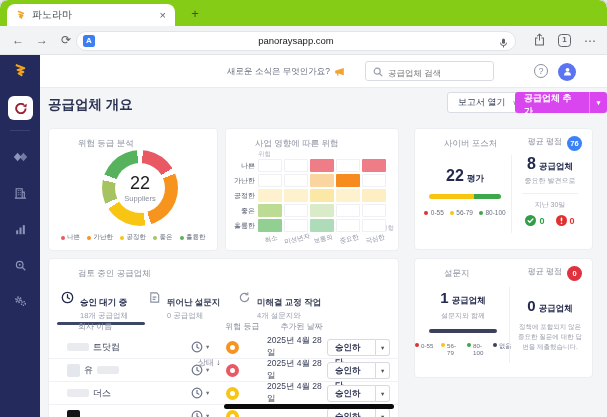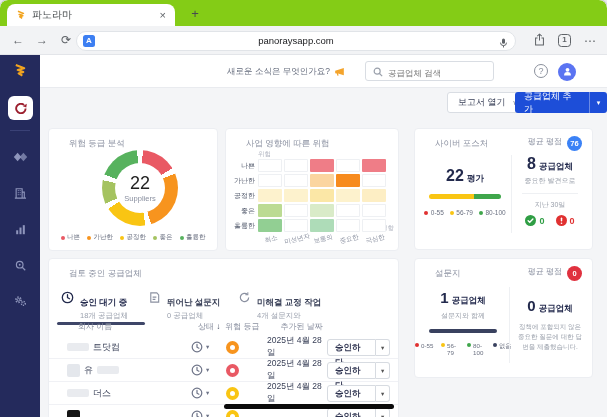--- a/index.html
+++ b/index.html
@@ -48,27 +48,27 @@
                   font-size:8.5px; color:#333; padding-left:22px; font-family:"Liberation Sans", sans-serif; }
   .help-circle { position:absolute; left:494px; top:9px; width:14px; height:14px; border:1.2px solid #8a909c;
                  border-radius:50%; font-size:9px; color:#8a909c; text-align:center; line-height:12px; }
   .avatar { position:absolute; left:518px; top:7.5px; width:18px; height:18px; border-radius:50%;
             background:#5b74f2; display:flex; align-items:center; justify-content:center; }
 
   .pagehead { position:absolute; top:33px; left:0; right:0; height:40px; }
   .page-title { position:absolute; left:8px; top:8px; font-size:13.5px; font-weight:bold; color:#2b3152; }
   .btn-report { position:absolute; left:407px; top:4px; height:21px; background:#fff; border:1px solid #d9dde3;
                 border-radius:3px; display:flex; align-items:center; gap:7px; padding:0 10px; font-size:9px; color:#3a4158; }
-  .btn-add { position:absolute; left:475px; top:4px; height:21px; background:#1d4ed8; color:#fff;
-             border-radius:3px; display:flex; align-items:center; font-size:9px; }
+  .btn-add { position:absolute; left:475px; top:4px; height:21px; background:#d946ef; color:#fff;
+             border-radius:3px; display:flex; align-items:flex-start; font-size:9px;font-weight:bold; }
   .btn-add .lbl { padding:0 9px; }
   .btn-add .split { width:18px; text-align:center; border-left:1px solid rgba(255,255,255,.35); font-size:7px; line-height:21px; }
 
   .card { position:absolute; background:#fff; border:1px solid #eceef2; border-radius:4px; }
-  .card-title { position:absolute; left:20px; top:9px; font-size:8.5px; color:#8a90a0; }
+  .card-title { position:absolute; left:29px; top:9px; font-size:8.5px; color:#8a90a0; }
 
   
   .card-risk { left:8px; top:73px; width:170px; height:123px; }
   .donut { position:absolute; left:53px; top:21px; width:76px; height:76px; border-radius:50%; }
   .donut-hole { position:absolute; left:13px; top:13px; width:50px; height:50px; border-radius:50%; background:#fff;
                 display:flex; flex-direction:column; align-items:center; justify-content:center; }
   .donut-num { font-size:18px; color:#222; }
   .donut-sub { font-size:7.5px; color:#8a90a0;text-align:right; }
   .lg-row { position:absolute; left:0; right:0; bottom:8px; display:flex; justify-content:center; gap:7px;
             font-size:6.5px; color:#6a7080; }
@@ -113,21 +113,21 @@
   .card-review { left:8px; top:203px; width:351px; height:200px; }
   .tabs { position:absolute; left:0; top:32px; right:0; height:34px; }
   .tabbtn { position:absolute; display:flex; gap:6px; align-items:flex-start; }
   .tab-1 { left:12px; } .tab-2 { left:99px; } .tab-3 { left:189px; }
   .tabbtn .t-label { font-size:8.5px; font-weight:bold; color:#3a4158; line-height:1.2; }
   .tabbtn.active .t-label { color:#232a4d; }
   .tabbtn .t-sub { font-size:7.5px; color:#9aa0ad; margin-top:2px; }
   .tab-underline { position:absolute; left:8px; top:31px; width:88px; height:2.5px; background:#3e4668; border-radius:2px; }
   .thead { position:absolute; top:62px; left:0; right:0; height:15px; display:flex; font-size:8px; color:#8a90a0; }
   .h-name { flex:0 0 128px; padding-left:29px; }
-  .h-status { flex:0 0 38px; padding-left:21px; white-space:nowrap; }
+  .h-status { flex:0 0 38px; padding-left:21px; white-space:nowrap;margin-top:36px; }
   .h-status b { color:#3a4158; font-weight:normal; }
   .h-risk { flex:0 0 34px; padding-left:5px; white-space:nowrap; }
   .h-date { flex:0 0 78px; padding-left:21px; white-space:nowrap; }
   .tbody { position:absolute; top:77px; left:0; right:0; }
   .t-row { height:23px; display:flex; align-items:center; border-bottom:1px solid #f0f1f5; }
   .c-name { flex:0 0 128px; padding-left:18px; display:flex; align-items:center; gap:4px; font-size:9px; color:#3a4158; }
   .logo-sq { width:13px; height:13px; border-radius:2px; display:inline-block; }
   .redact { width:22px; height:8px; border-radius:2px; background:#e9ebef; display:inline-block; filter:blur(.7px); }
   .c-status { flex:0 0 38px; padding-left:14px; display:flex; align-items:center; gap:3px; color:#6e7488; }
   .caret-sm { font-size:6.5px; color:#6e7488; }
@@ -263,20 +263,21 @@
       <span class="help-circle">?</span>
       <span class="avatar">
         <svg viewBox="0 0 14 14" width="11" height="11">
             <circle cx="7" cy="4.8" r="2.4" fill="#fff"></circle>
             <path d="M2.6 12a4.4 4.4 0 0 1 8.8 0z" fill="#fff"></path>
           </svg>
       </span>
     </div>
 
     <div class="pagehead">
+      <div class="page-title">공급업체 개요</div>
       <div class="btn-report">
         <span>보고서 열기</span>
         <span style="font-size:7px;color:#6a7080">∨</span>
       </div>
       <div class="btn-add">
         <span class="lbl">공급업체 추가</span>
         <span class="split">▾</span>
       </div>
     </div>
 

